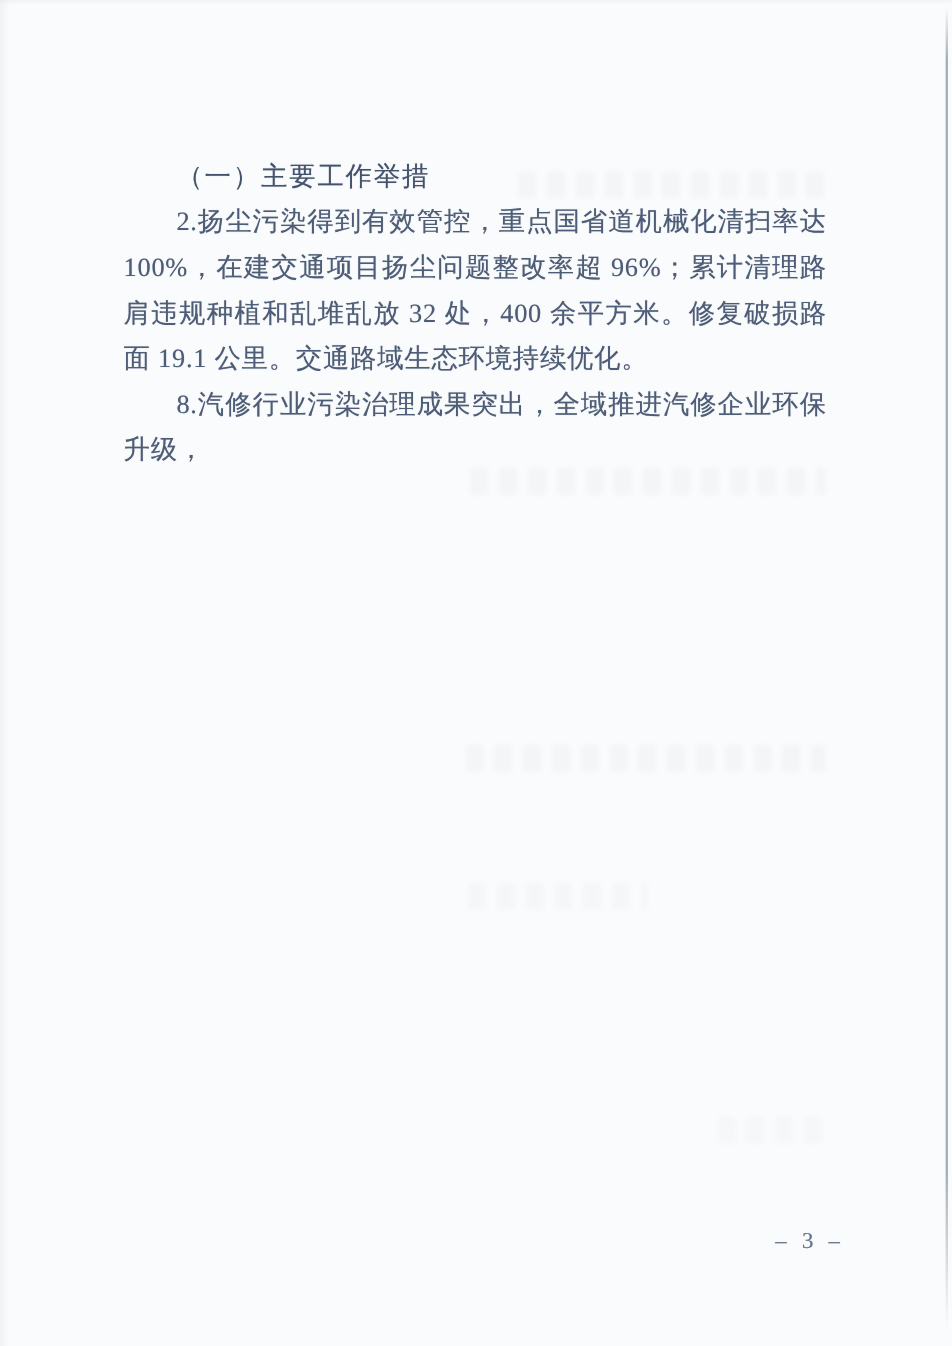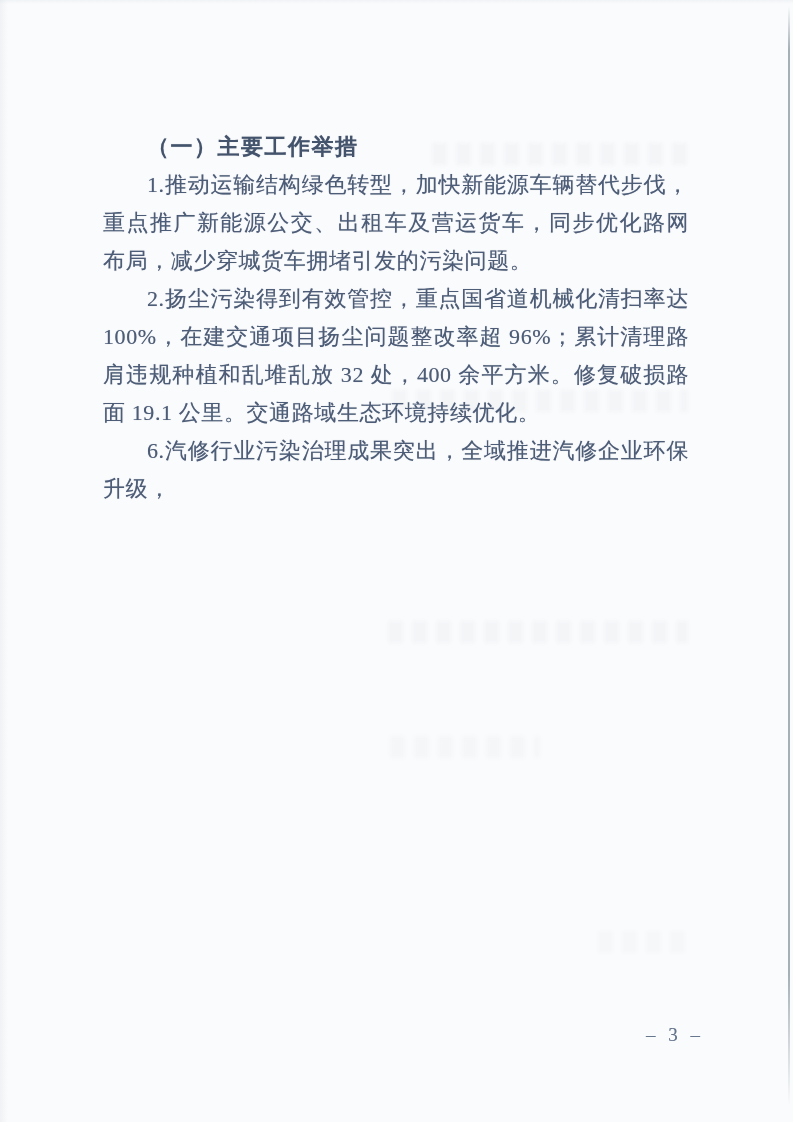--- a/index.html
+++ b/index.html
@@ -21,21 +21,21 @@
     font-size:22px;line-height:38px;
     letter-spacing:0.6px;
     text-align:justify;
     text-shadow:0 0 .7px rgba(77,92,119,.55);
   }
   .text-block p, .text-block h2{
     margin:0;padding:0;font-size:22px;font-weight:normal;
     text-indent:44px;
   }
   .text-block h2{
-    font-weight:bold;
+    font-weight:normal;
     color:var(--ink-heading,#44536c);
     letter-spacing:1.5px;
   }
   .page-number{
     position:absolute;left:640px;top:1024px;width:70px;
     color:#64748c;font-size:19px;letter-spacing:4px;text-align:center;
     text-shadow:0 0 .6px rgba(100,116,140,.5);
   }
   .scan-edge-right{
     position:absolute;right:3px;top:6px;width:2px;height:1100px;
@@ -52,24 +52,23 @@
   .g4{left:390px;top:736px;width:150px;opacity:.35;}
   .g5{left:598px;top:931px;width:92px;opacity:.3;}
 </style>
 </head>
 <body style="--paper: #fafbfc; --ink: #4d5c77; --ink-heading: #44536c;">
 
 <div class="page">
 
   <div class="text-block">
     <h2>（一）主要工作举措</h2>
-    <p>1.推动运输结构绿色转型，加快新能源车辆替代步伐，重点推广新能源公交、出租车及营运货车，同步优化路网布局，减少穿城货车拥堵引发的污染问题。</p>
 
     <p>2.扬尘污染得到有效管控，重点国省道机械化清扫率达 100%，在建交通项目扬尘问题整改率超 96%；累计清理路肩违规种植和乱堆乱放 32 处，400 余平方米。修复破损路面 19.1 公里。交通路域生态环境持续优化。</p>
-    <p>6.汽修行业污染治理成果突出，全域推进汽修企业环保升级，</p>
+    <p>8.汽修行业污染治理成果突出，全域推进汽修企业环保升级，</p>
   </div>
 
   <div class="page-number">– 3 –</div>
 
   <div class="scan-edge-right"></div>
 
   <div class="ghost g1"></div>
   <div class="ghost g2"></div>
   <div class="ghost g3"></div>
   <div class="ghost g4"></div>

